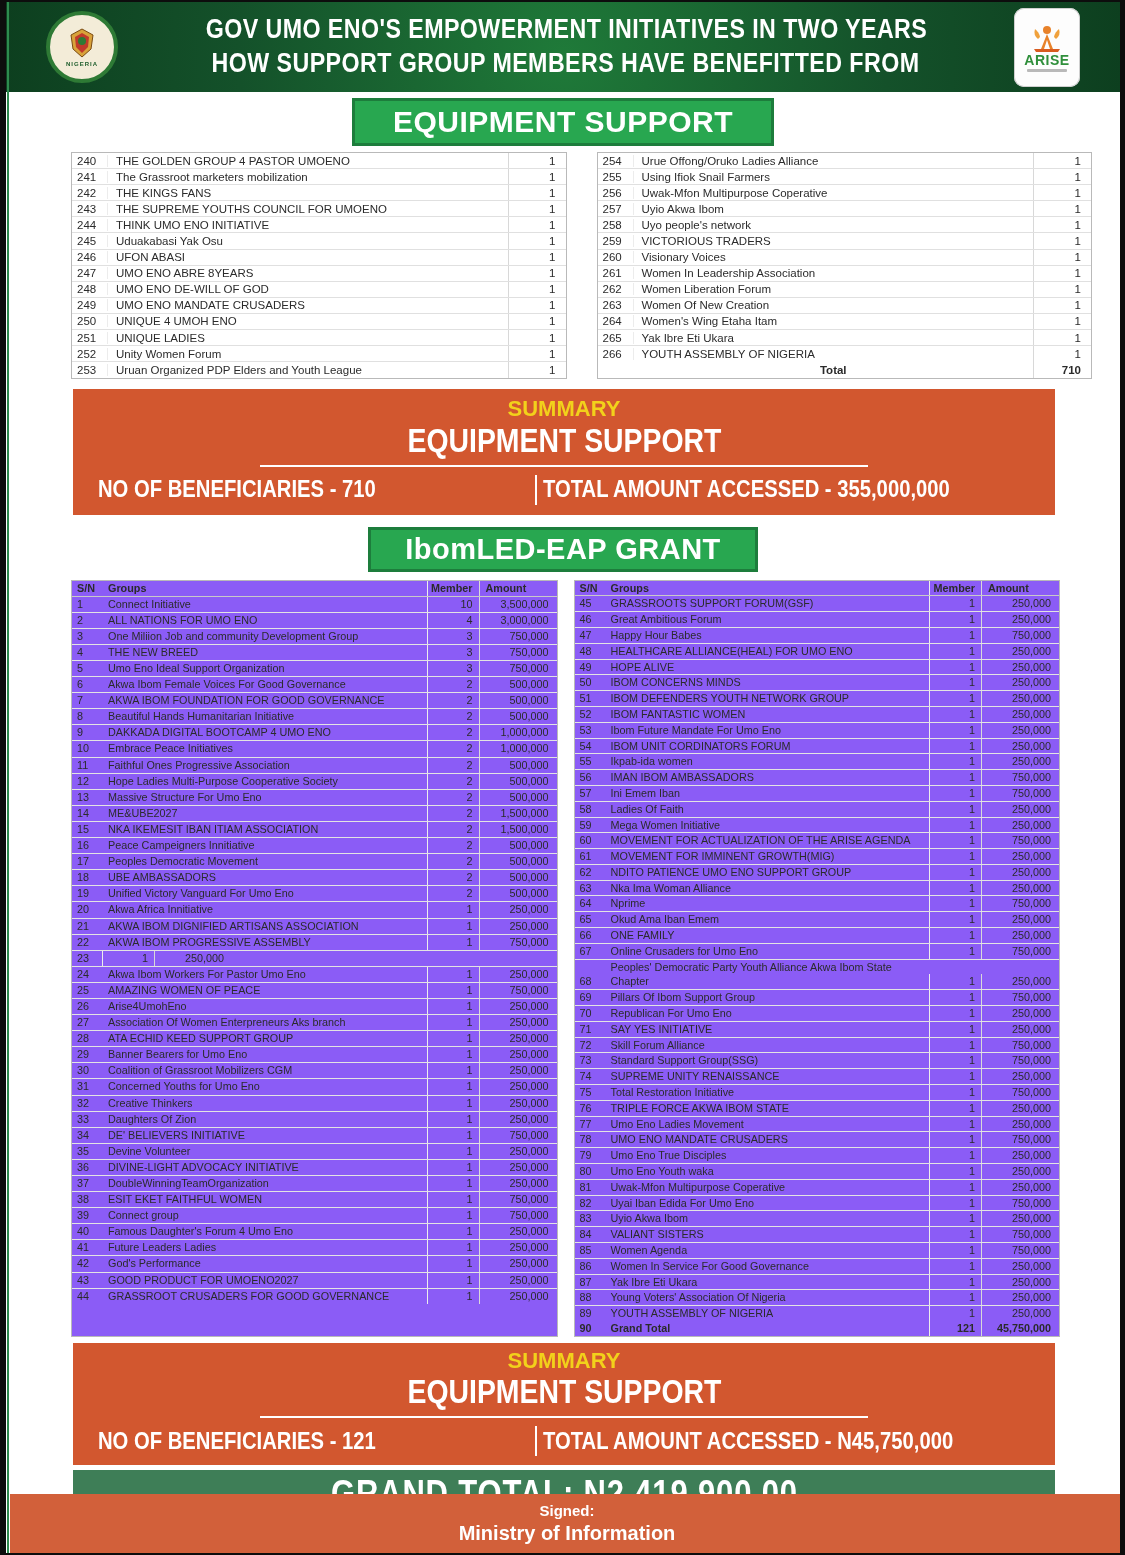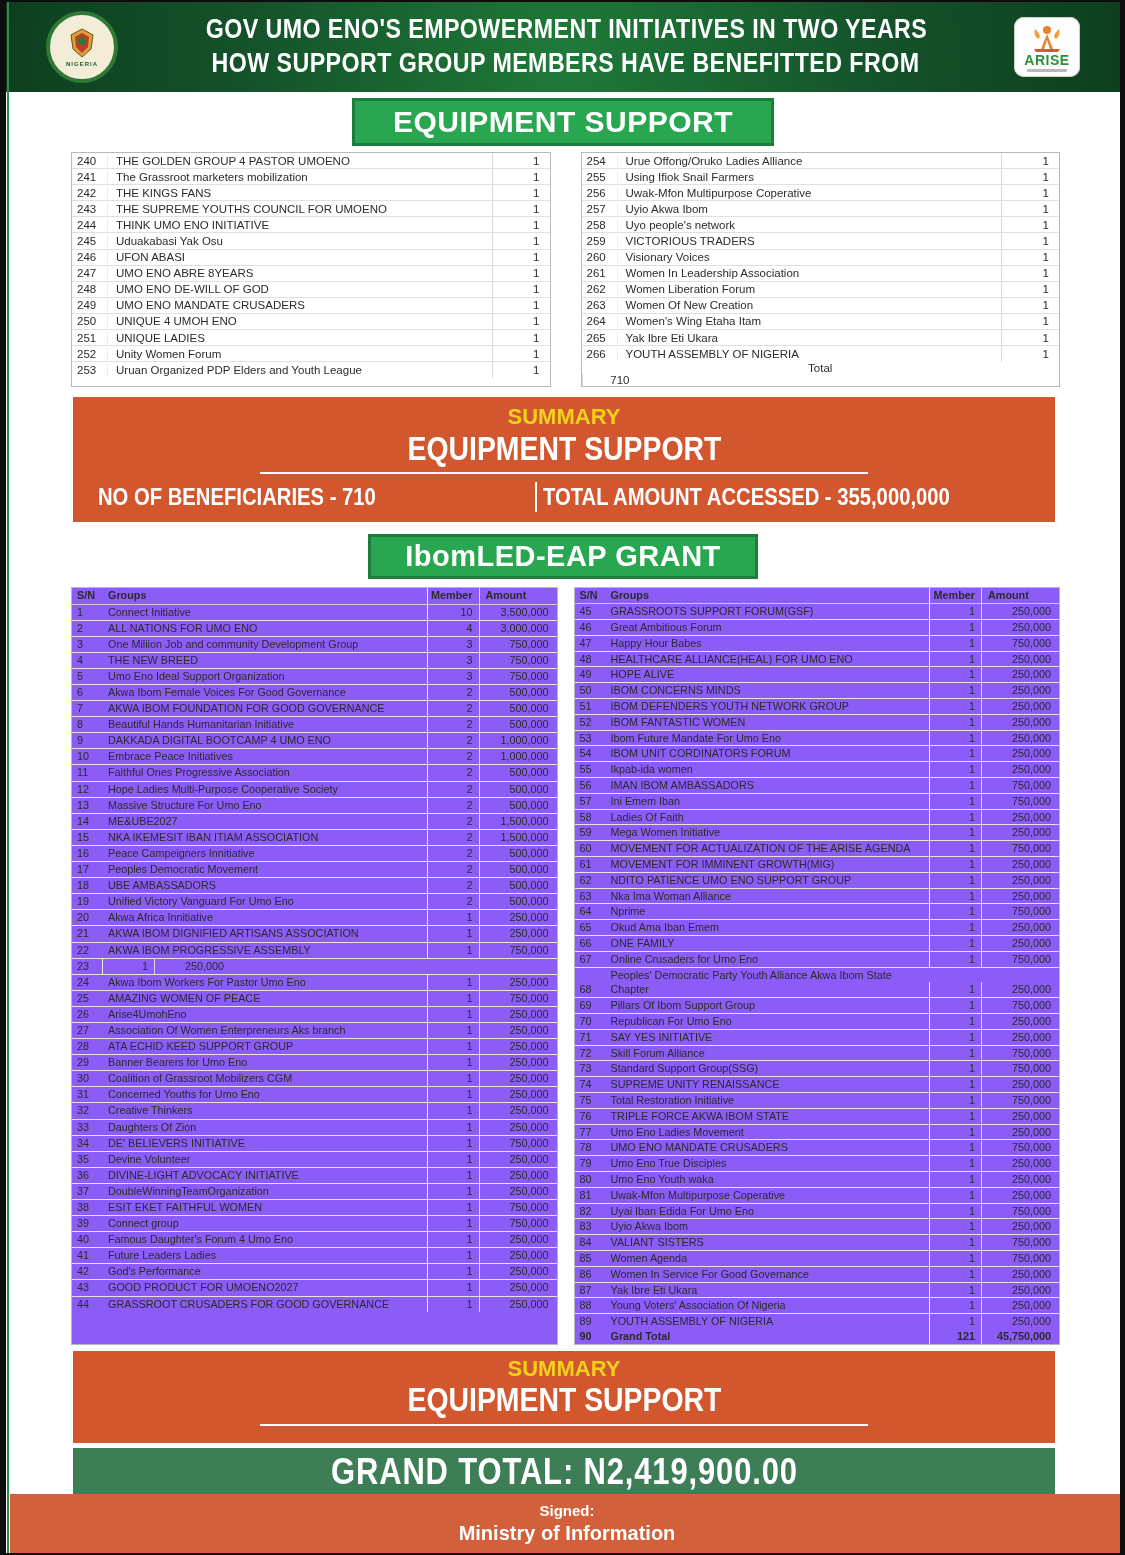--- a/index.html
+++ b/index.html
@@ -19,44 +19,44 @@
     padding:0 40px;
   }
   .seal { width:72px; height:72px; border-radius:50%; background:#f3ecd8; border:4px solid #2e7a35;
     display:flex; flex-direction:column; align-items:center; justify-content:center; overflow:hidden; }
   .seal .crest { width:34px; height:34px; }
   .seal .seal-text { font-size:6px; font-weight:bold; color:#1c5c2a; letter-spacing:1px; }
   .titles { flex:1; text-align:center; color:#ffffff; line-height:1.25; padding:0 10px; }
   .titles .t-line { font-weight:bold; font-size:27px; letter-spacing:.5px; }
   .cx { display:inline-block; transform:scaleX(.86); transform-origin:50% 50%; white-space:nowrap; }
   .cxl { display:inline-block; transform:scaleX(.88); transform-origin:0 50%; white-space:nowrap; }
-  .arise-logo { width:66px; height:60px; background:#fdfdfd; border-radius:10px; box-shadow:0 0 0 1px #cfcfcf inset;
+  .arise-logo { width:66px; height:79px; background:#fdfdfd; border-radius:10px; box-shadow:0 0 0 1px #cfcfcf inset;
     display:flex; flex-direction:column; align-items:center; justify-content:center; }
   .arise-word { color:#2f8f3b; font-weight:bold; font-size:14px; letter-spacing:.5px; line-height:1; }
   .arise-tag { width:40px; height:3px; background:#b9b9b9; margin-top:2px; border-radius:1px; }
 
   
   .sec-title-wrap { text-align:center; }
   .sec-title {
     display:inline-block; background:#28a750; border:3px solid #1d7d3c; color:#fff;
     font-weight:bold; padding:4px 38px; font-size:30px; letter-spacing:.5px;
   }
   .eq-title-wrap { margin-top:6px; }
   .grant-title-wrap { margin-top:12px; }
   .grant-title { font-size:29px; padding:3px 34px; }
 
   
-  .eq-tables { display:flex; gap:30px; margin:6px 60px 0 65px; }
+  .eq-tables { display:flex; gap:30px; margin:6px 28px 0 65px; }
   .eq-table { flex:1; border:1px solid #b9b9b9; background:#fff; }
   .eq-row { display:flex; border-bottom:1px solid #e0e0e0; align-items:center; min-height:16.1px; }
   .eq-row:last-child { border-bottom:none; }
   .eq-row .c-sn { width:36px; padding-left:5px; font-size:11.5px; color:#2b2b2b; border-right:1px solid #ececec; }
   .eq-row .c-name { flex:1; padding-left:8px; font-size:11.5px; color:#2b2b2b; white-space:nowrap; overflow:hidden; }
   .eq-row .c-count { width:58px; text-align:right; padding-right:10px; font-size:11.5px; color:#2b2b2b; border-left:1px solid #d8d8d8; align-self:stretch; display:flex; align-items:center; justify-content:flex-end; }
-  .eq-row.total-row { font-weight:normal;flex-direction:column; }
+  .eq-row.total-row { font-weight:bold; }
   .eq-row.total-row .c-name { text-align:center; padding-left:0; }
 
   
   .summary-box { background:#d2572f; margin:10px 65px 0 67px; color:#fff; text-align:center; padding:7px 0 10px; }
   .summary-label { color:#f2d11b; font-weight:bold; font-size:22px; line-height:1.15; }
   .summary-title { color:#fff; font-weight:bold; font-size:33px; line-height:1.15; }
   .summary-underline { width:62%; height:2px; background:#fff; margin:5px auto 8px; }
   .summary-row { display:flex; align-items:center; font-weight:bold; font-size:23px; }
   .summary-left { width:47%; text-align:left; padding-left:25px; }
   .summary-div { width:2px; height:30px; background:#ffffff; }
@@ -964,20 +964,25 @@
       <span class="g-member">121</span>
       <span class="g-amount">45,750,000</span>
     </div>
   </div>
 </div>
 
 <div class="summary-box second">
   <div class="summary-label">SUMMARY</div>
   <div class="summary-title"><span class="cx">EQUIPMENT SUPPORT</span></div>
   <div class="summary-underline"></div>
+  <div class="summary-row">
+    <div class="summary-left"><span class="cxl">NO OF BENEFICIARIES - 121</span></div>
+    <div class="summary-div"></div>
+    <div class="summary-right"><span class="cxl">TOTAL AMOUNT ACCESSED - N45,750,000</span></div>
+  </div>
 </div>
 
 <div class="grand-banner">
   <span class="txt cx">GRAND TOTAL: N2,419,900.00</span>
 </div>
 
 <div class="source-row">
   <span>Source:</span>
   <span class="source-bold">support.umoeno.com</span>
   <span class="page-num">17/17</span>

